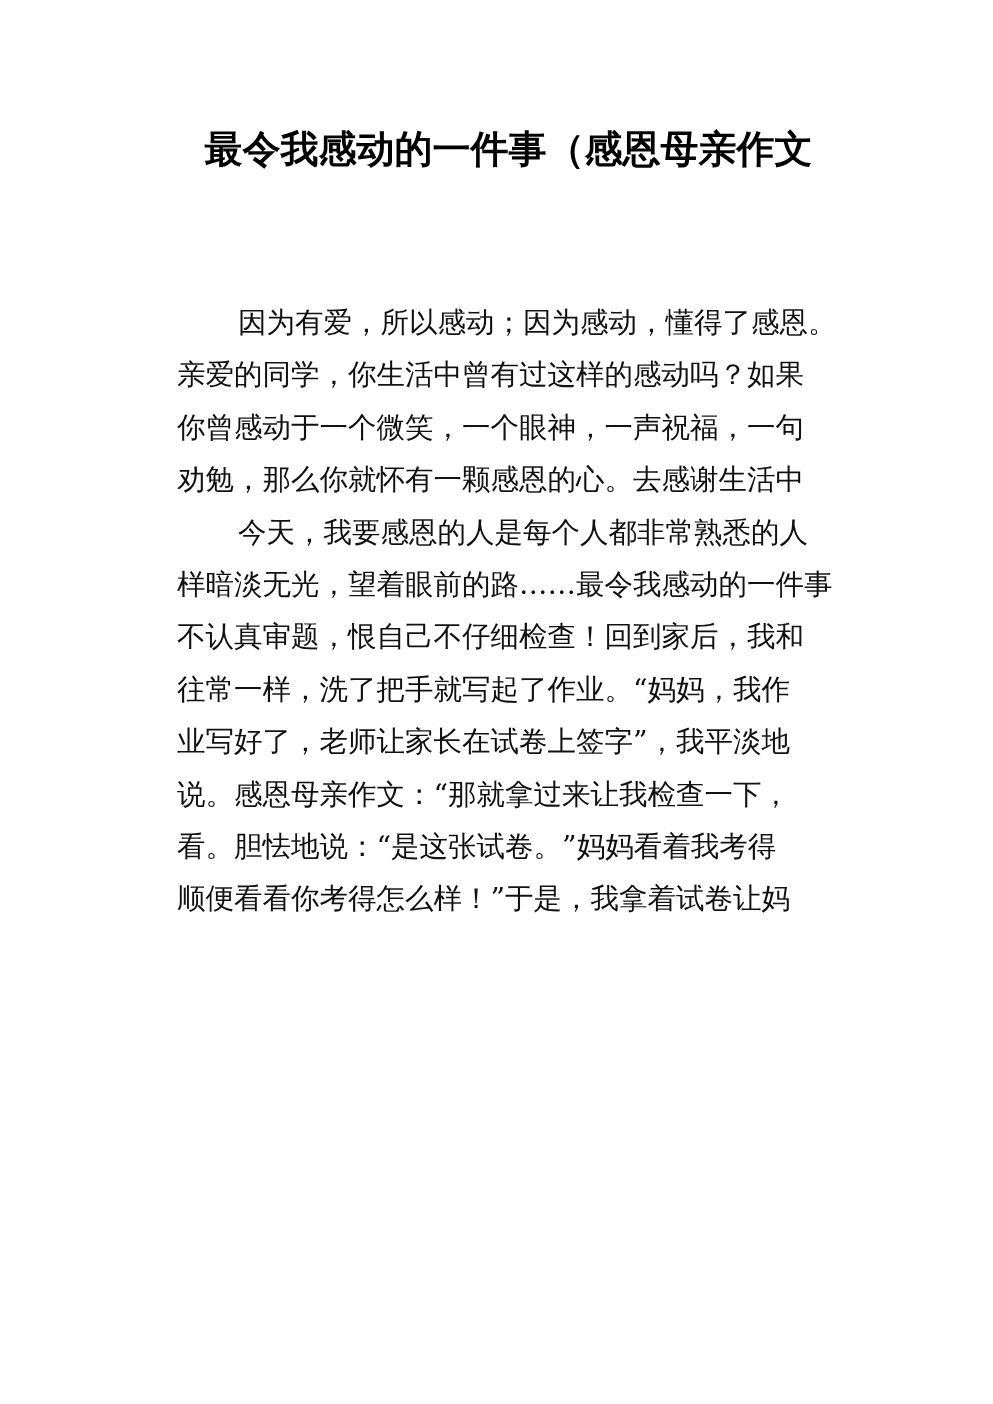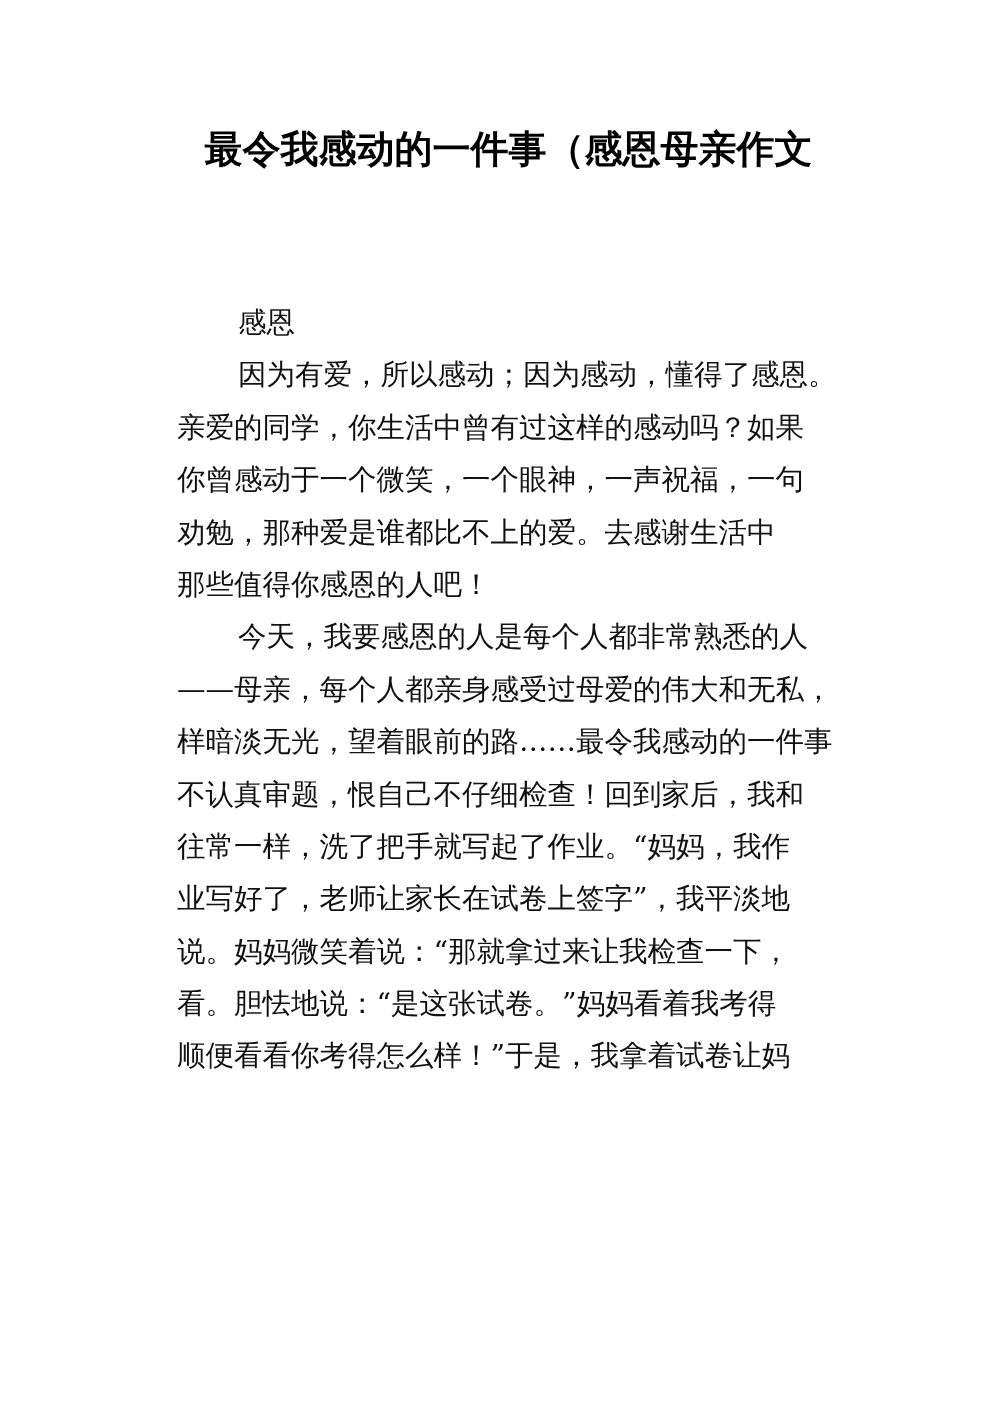--- a/index.html
+++ b/index.html
@@ -52,30 +52,27 @@
     .indent { padding-left: 61px; }
   </style>
 </head>
 <body>
 
 <div class="page">
 
   <div class="title title-line-1">最令我感动的一件事（感恩母亲作文</div>
 
   <div class="body">
-    <div class="line indent">感恩</div>
     <div class="line indent">因为有爱，所以感动；因为感动，懂得了感恩。</div>
     <div class="line">亲爱的同学，你生活中曾有过这样的感动吗？如果</div>
     <div class="line">你曾感动于一个微笑，一个眼神，一声祝福，一句</div>
-    <div class="line">劝勉，那种爱是谁都比不上的爱。去感谢生活中</div>
-    <div class="line">那些值得你感恩的人吧！</div>
+    <div class="line">劝勉，那么你就怀有一颗感恩的心。去感谢生活中</div>
     <div class="line indent">今天，我要感恩的人是每个人都非常熟悉的人</div>
-    <div class="line">——母亲，每个人都亲身感受过母爱的伟大和无私，</div>
     <div class="line">样暗淡无光，望着眼前的路……最令我感动的一件事</div>
     <div class="line">不认真审题，恨自己不仔细检查！回到家后，我和</div>
     <div class="line">往常一样，洗了把手就写起了作业。“妈妈，我作</div>
     <div class="line">业写好了，老师让家长在试卷上签字”，我平淡地</div>
-    <div class="line">说。妈妈微笑着说：“那就拿过来让我检查一下，</div>
+    <div class="line">说。感恩母亲作文：“那就拿过来让我检查一下，</div>
     <div class="line">看。胆怯地说：“是这张试卷。”妈妈看着我考得</div>
     <div class="line">顺便看看你考得怎么样！”于是，我拿着试卷让妈</div>
   </div>
 
 </div>
 
 </body></html>

